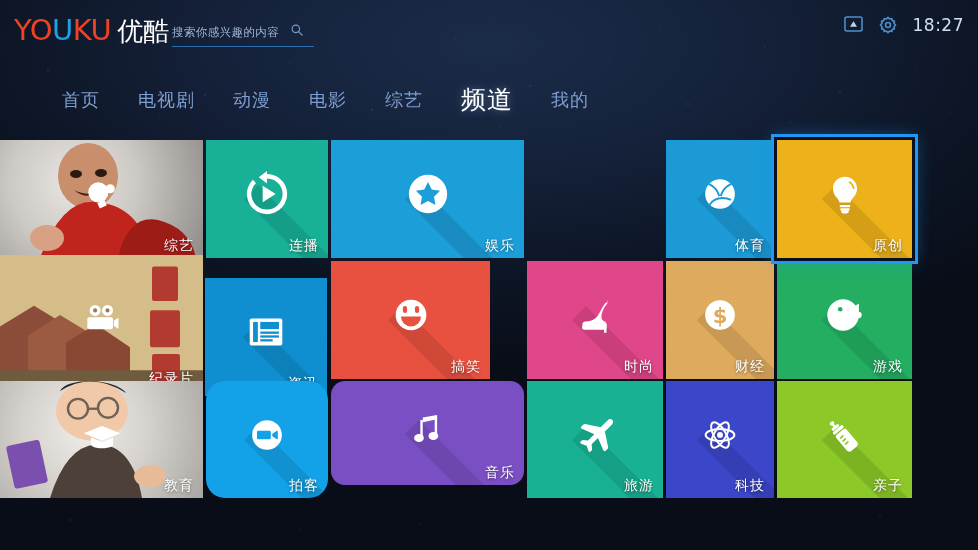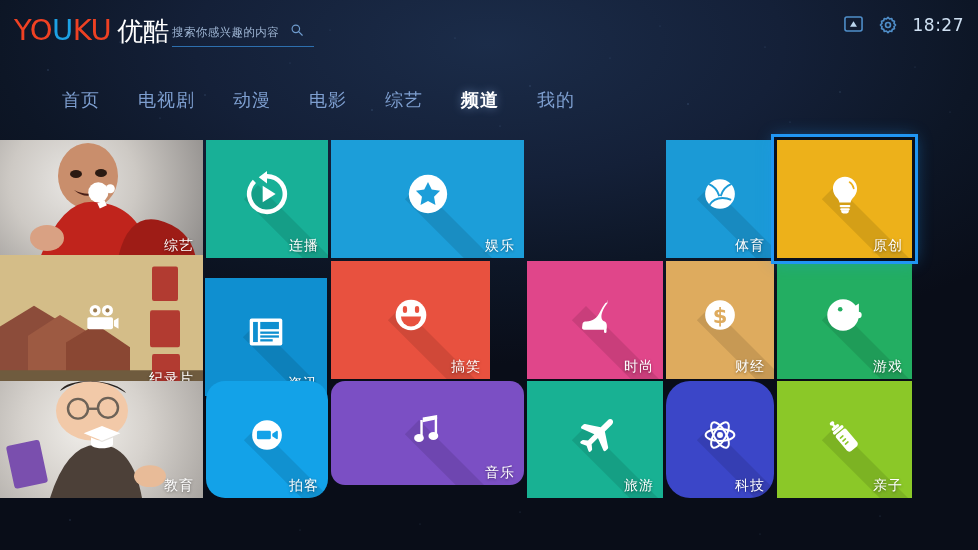--- a/index.html
+++ b/index.html
@@ -107,23 +107,23 @@
   .nav-item {
     color: #7e9fd0;
     font-size: 18px;
     line-height: 22px;
     letter-spacing: 1px;
     white-space: nowrap;
     cursor: pointer;
   }
   .nav-item.active {
     color: #ffffff;
-    font-size: 18px;
+    font-size: 25px;
     line-height: 24px;
-    font-weight: 700;
+    font-weight: 400;
     text-shadow: 0 0 10px rgba(160,200,255,.45);
   }
   
   #grid {
     position: absolute;
     left: 0; top: 140px;
     width: 978px;
     height: 358px;
   }
   .tile {
@@ -462,21 +462,21 @@
         <div style="position: absolute; left: 50%; top: 46%; width: 46px; height: 46px; transform: translate(-50%, -50%); pointer-events: none; overflow: visible;">
           <div style="position:absolute;left:14px;top:14px;width:20px;height:20px;background:rgba(0,0,0,.10);transform:rotate(45deg) scaleX(5.4);transform-origin:top left;"></div>
         </div>
         <div class="tile-icon">
           <svg viewBox="0 0 48 48">
             <path fill="#ffffff" d="M42.1 8.3c1.2 1.2 1 3.3-.6 4.9l-7.2 7.2 3.4 16.3c.1.7-.1 1.4-.6 1.9l-1.9 1.9c-.8.8-2.1.5-2.5-.6l-5.6-12.9-6.6 6.6.5 5.1c.1.6-.1 1.2-.6 1.6l-1 1c-.7.7-1.9.4-2.2-.6l-2-5.6-5.6-2c-1-.3-1.3-1.5-.6-2.2l1-1c.4-.4 1-.6 1.6-.6l5.1.5 6.6-6.6-12.9-5.6c-1.1-.5-1.3-1.8-.6-2.5l1.9-1.9c.5-.5 1.2-.7 1.9-.6l16.3 3.4 7.2-7.2c1.6-1.6 3.7-1.8 4.9-.6z"></path>
           </svg>
         </div>
         <div class="tile-label">旅游</div>
       </div>
-      <div class="tile" style="left: 666px; top: 241px; width: 108px; height: 117px; background: rgb(59, 70, 200); border-radius: 24px;">
+      <div class="tile" style="left: 666px; top: 241px; width: 108px; height: 117px; background: rgb(59, 70, 200);">
         <div style="position: absolute; left: 50%; top: 46%; width: 46px; height: 46px; transform: translate(-50%, -50%); pointer-events: none; overflow: visible;">
           <div style="position:absolute;left:14px;top:14px;width:20px;height:20px;background:rgba(0,0,0,.10);transform:rotate(45deg) scaleX(5.4);transform-origin:top left;"></div>
         </div>
         <div class="tile-icon">
           <svg viewBox="0 0 48 48">
             <g fill="none" stroke="#ffffff" stroke-width="2.1">
               <ellipse cx="24" cy="24" rx="15" ry="6.2"></ellipse>
               <ellipse cx="24" cy="24" rx="15" ry="6.2" transform="rotate(60 24 24)"></ellipse>
               <ellipse cx="24" cy="24" rx="15" ry="6.2" transform="rotate(120 24 24)"></ellipse>
             </g>

